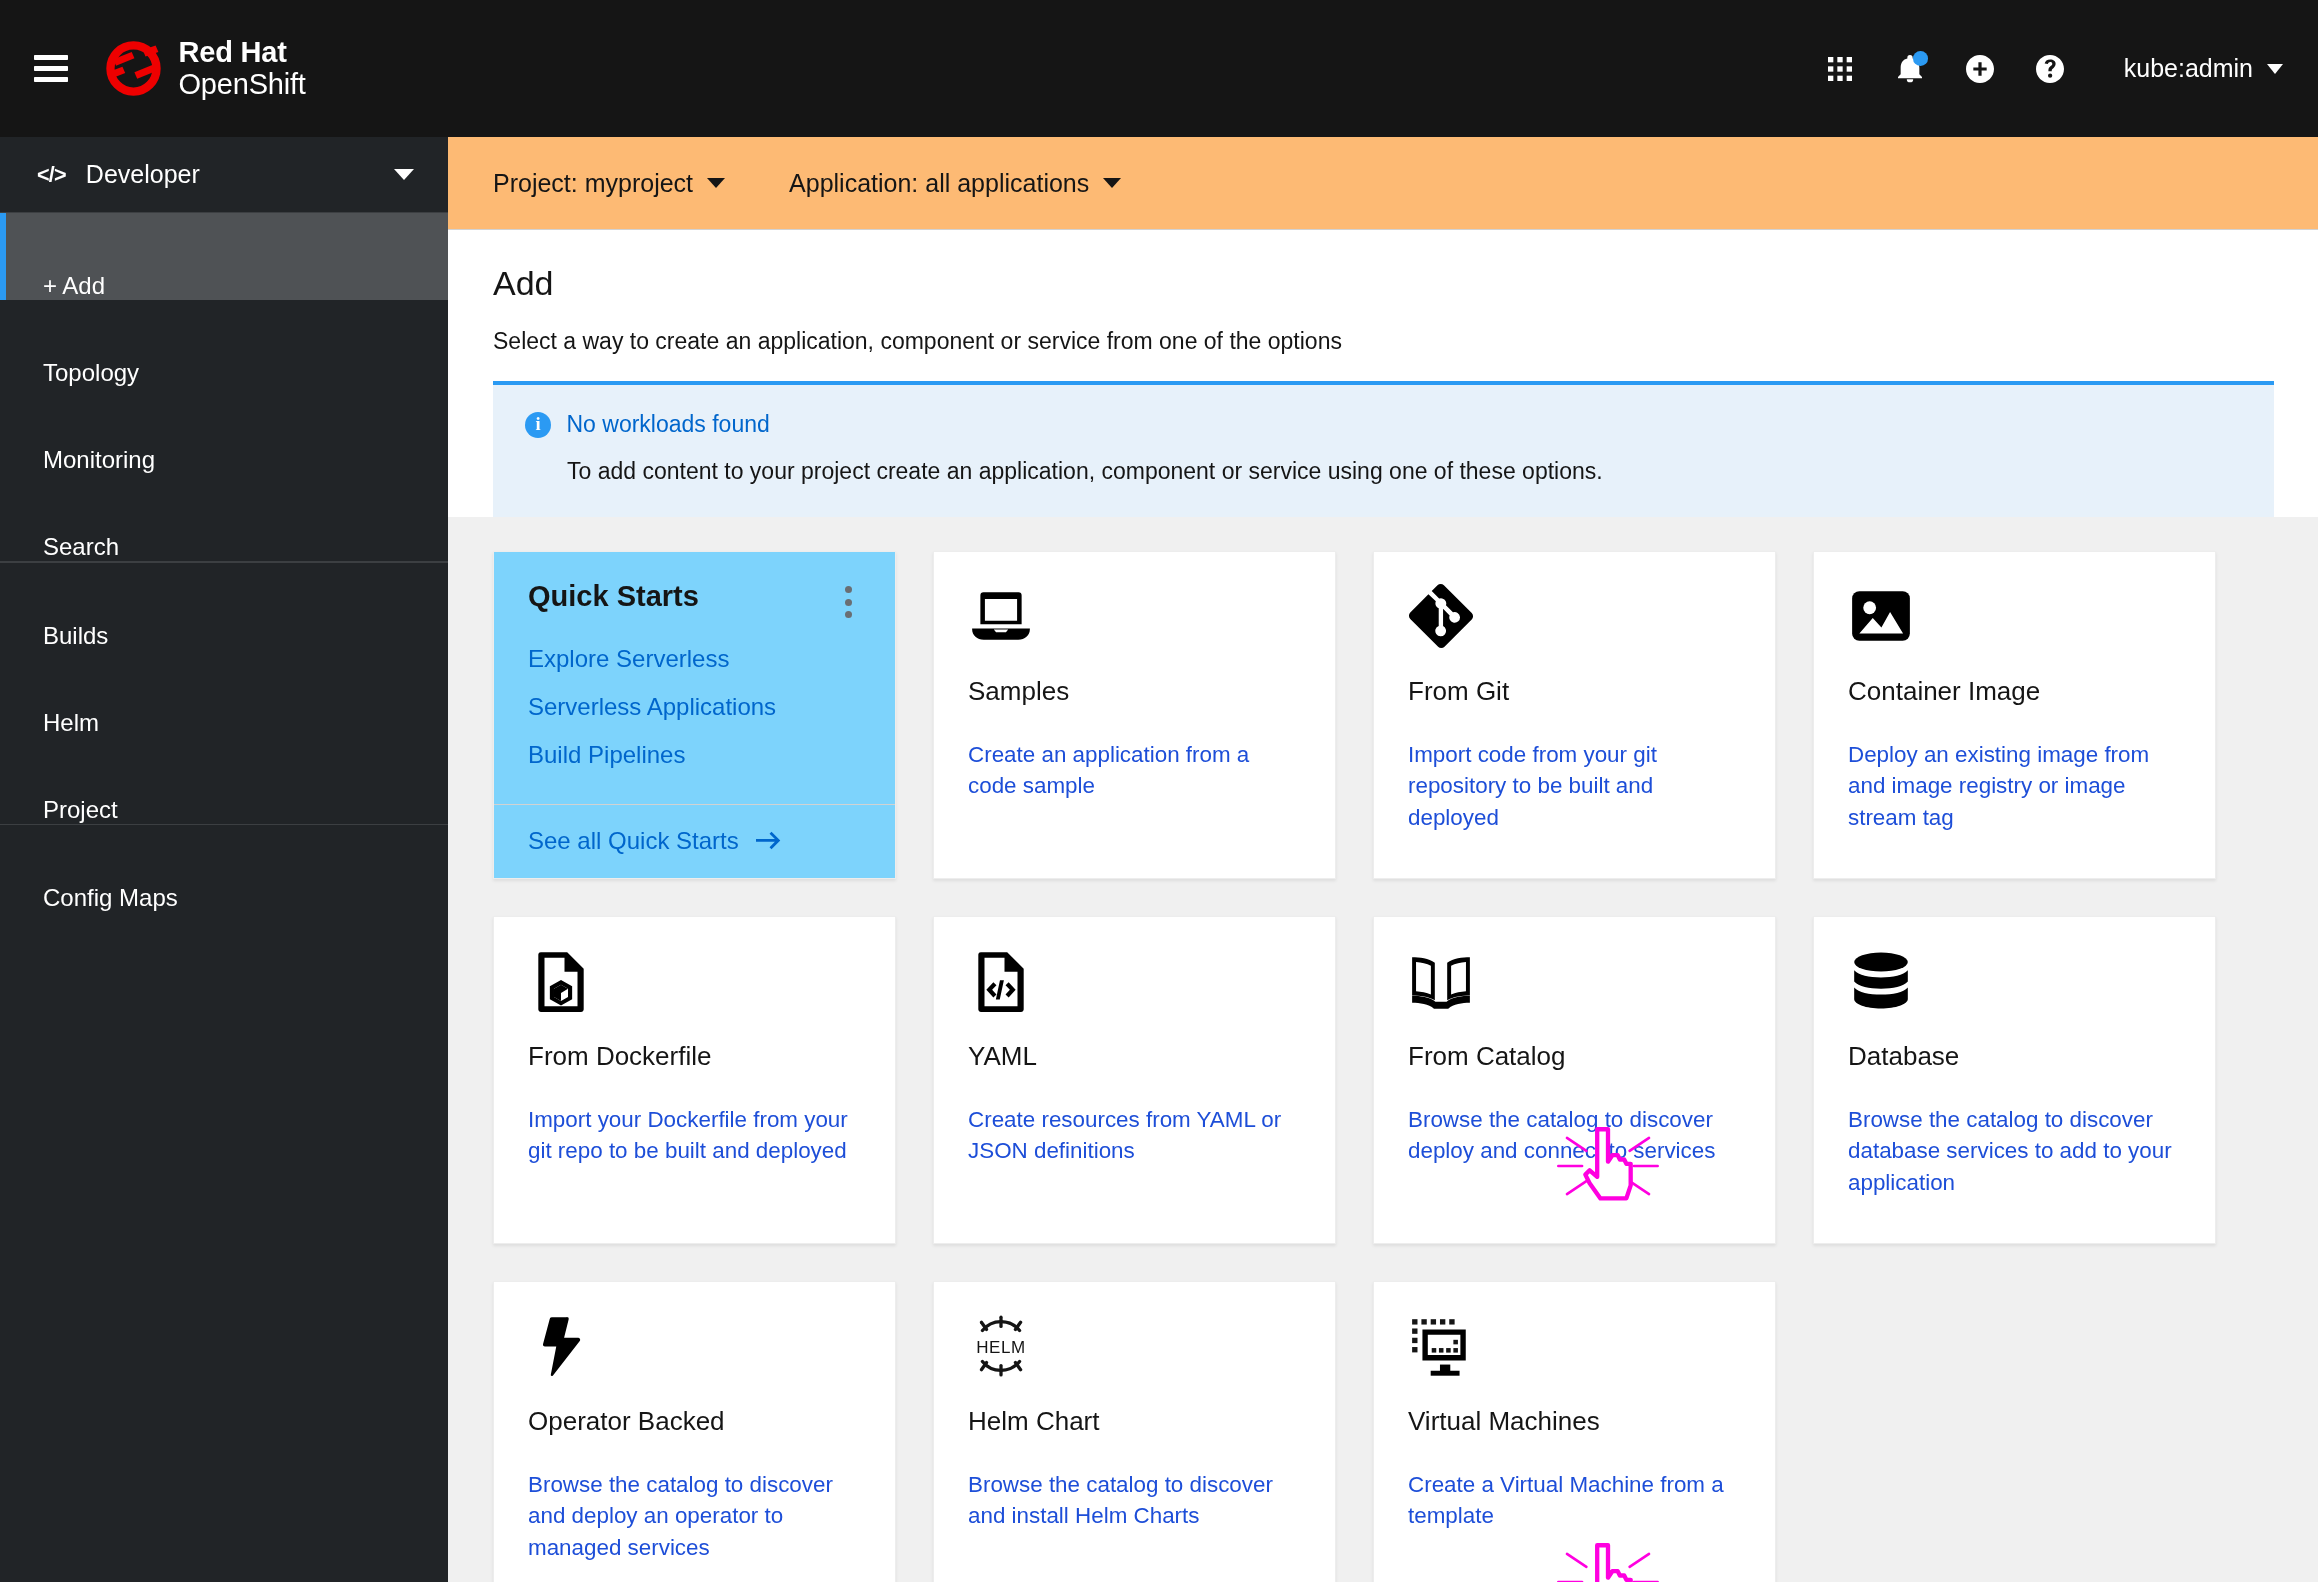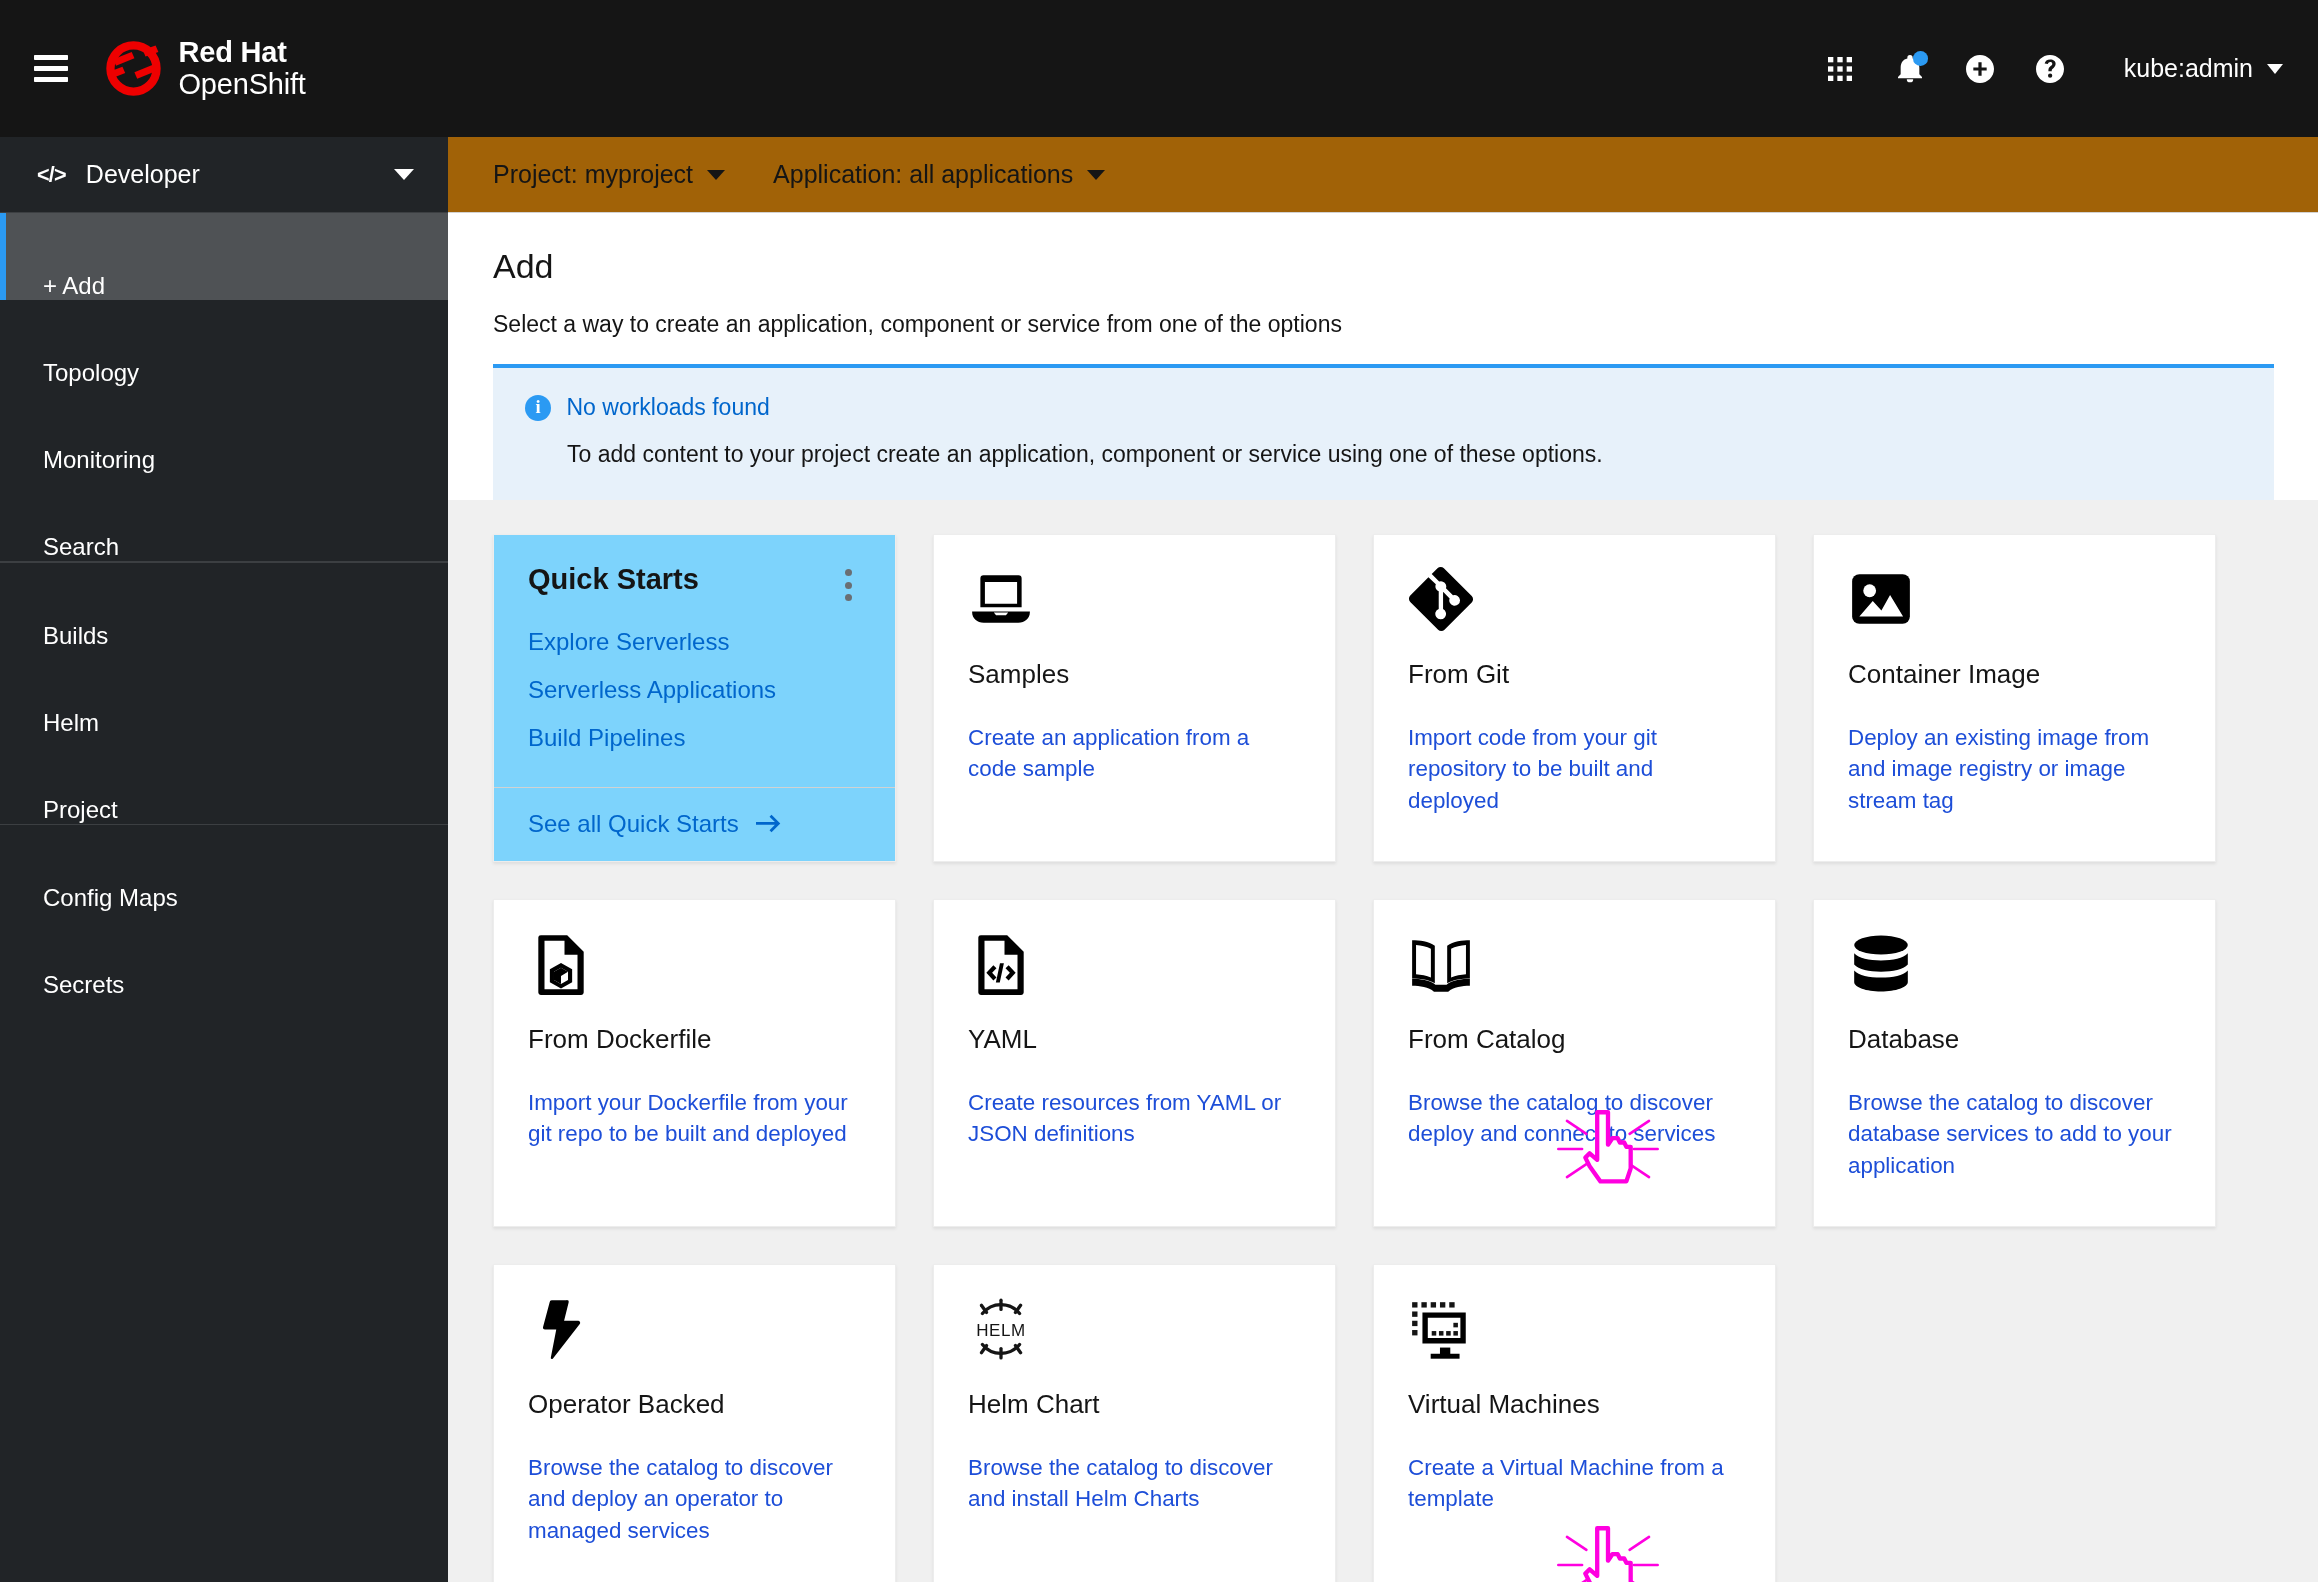--- a/index.html
+++ b/index.html
@@ -56,22 +56,22 @@
     color: #fff; font-size: 24px; cursor: pointer; position: relative;
     border-left: 6.2px solid transparent;
   }
   .nav-item.active { background: #4f5255; border-left: 6.2px solid #2b9af3; font-weight: 400; }
   .nav-sep { height: 1.5px; background: #3c3f42; margin: 0; }
 
   
   .content { flex: 1; min-width: 0; background: #fff; display: flex; flex-direction: column; }
 
   .proj-bar {
-    height: 76px; flex: none; display: flex; align-items: center;
-    padding: 0 0 0 45px; border-bottom: 1.5px solid #d2d2d2; background: #a16207;
+    height: 93px; flex: none; display: flex; align-items: center;
+    padding: 0 0 0 45px; border-bottom: 1.5px solid #d2d2d2; background: #fdba74; gap: 16px;
   }
   .dd { display: flex; align-items: center; gap: 14px; font-size: 25px; color: #151515;
         cursor: pointer; margin-right: 48px; }
   .caret-k { width: 0; height: 0; border-left: 9.3px solid transparent;
              border-right: 9.3px solid transparent; border-top: 10.8px solid #151515; }
 
   .page-head { padding: 34px 45px 0 45px; background: #fff; flex: none; }
   .page-title { font-size: 34px; font-weight: 400; color: #151515; }
   .page-sub { font-size: 23px; color: #151515; margin-top: 25px; }
 
@@ -211,23 +211,20 @@
         </div>
         <div class="nav-item">
           <span>Helm</span>
         </div>
         <div class="nav-item">
           <span>Project</span>
         </div>
         <div class="nav-sep"></div>
         <div class="nav-item">
           <span>Config Maps</span>
-        </div>
-        <div class="nav-item">
-          <span>Secrets</span>
         </div>
       </div>
     </div>
 
     <div class="content">
 
       <div class="proj-bar">
         <div class="dd">
           <span>Project: myproject</span>
           <span class="caret-k"></span>

